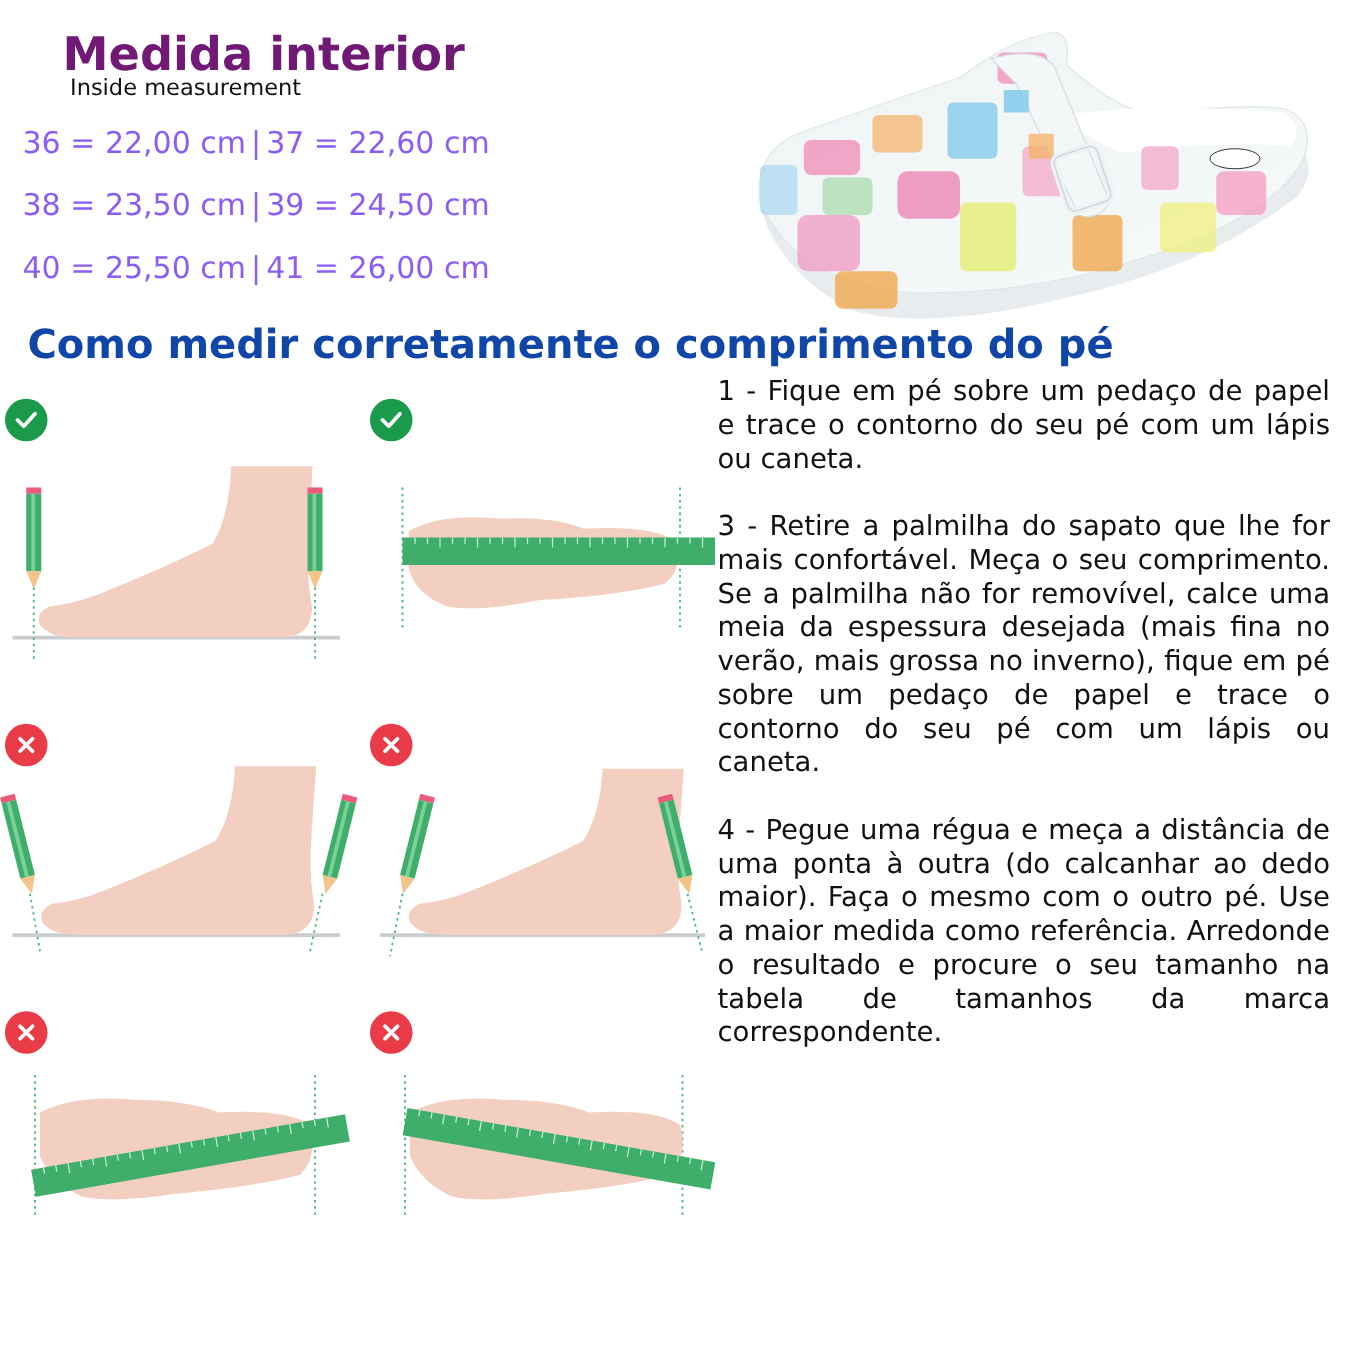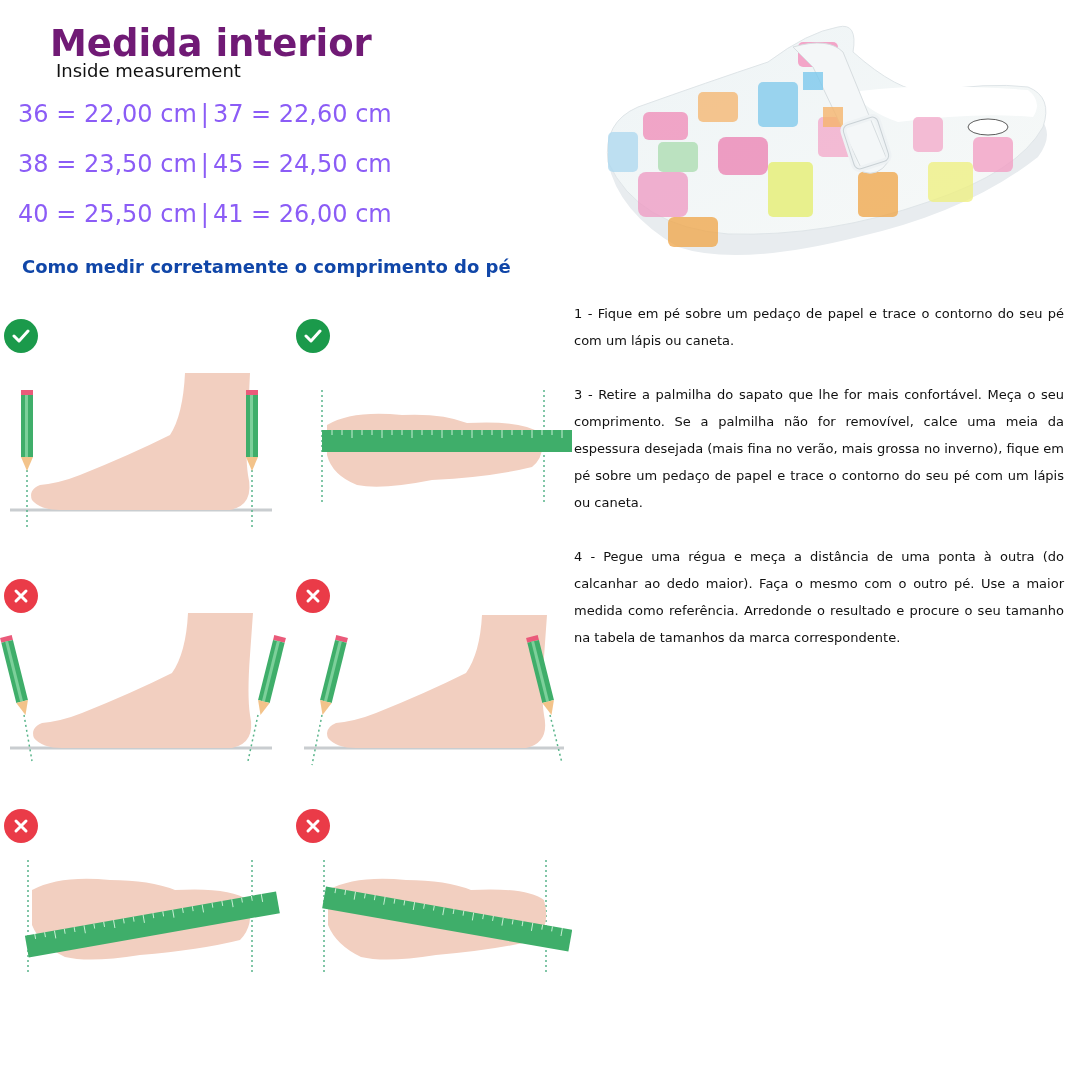--- a/index.html
+++ b/index.html
@@ -5,45 +5,45 @@
   * { box-sizing: border-box; margin: 0; padding: 0; }
   html, body { width: 1080px; height: 1080px; background: #ffffff; overflow: hidden; }
   body { position: relative; font-family: "DejaVu Sans", sans-serif; color: #111; }
 
   .title-main { position: absolute; left: 50px; top: 22px; font-size: 37px; font-weight: bold; color: #701a75; letter-spacing: 0px; white-space: nowrap; }
   .title-sub  { position: absolute; left: 56px; top: 60px; font-size: 18px; color: #111; white-space: nowrap; }
 
   .size-line { position: absolute; left: 18px; font-size: 24px; color: #8b5cf6; white-space: nowrap; letter-spacing: 0px; }
   .size-line .sep { margin: 0 4px; }
 
-  .how-title { position: absolute; left: 22px; top: 256px; font-size: 18px; font-weight: bold; color: #1046a8; white-space: nowrap; }
+  .how-title { position: absolute; left: 22px; top: 256px; font-size: 32px; font-weight: bold; color: #1046a8; white-space: nowrap; }
 
   .product { position: absolute; left: 598px; top: 12px; width: 460px; height: 258px; }
 
   .panel { position: absolute; width: 280px; height: 230px; }
   .badge { position: absolute; left: 4px; top: 14px; width: 34px; height: 34px; border-radius: 50%; display:flex; align-items:center; justify-content:center; }
   .badge.ok { background: #1b9a4b; }
   .badge.bad { background: #ea3b48; }
   .panel svg.illus { position: absolute; left: 0; top: 0; }
 
-  .steps { position: absolute; left: 574px; top: 300px; width: 490px; font-size: 13px; line-height: 27px; color: #111; }
+  .steps { position: absolute; left: 574px; top: 300px; width: 490px; font-size: 22px; line-height: 27px; color: #111; }
   .step { text-align: justify; margin-bottom: 27px; }
   .step .bold { font-weight: bold; }
 </style>
 </head>
 <body>
 
 <div class="title-main">Medida interior</div>
 <div class="title-sub">Inside measurement</div>
 
 <div class="size-line" style="top:100px">
   <span>36 = 22,00 cm</span><span class="sep">|</span><span>37 = 22,60 cm</span>
 </div>
 <div class="size-line" style="top:150px">
-  <span>38 = 23,50 cm</span><span class="sep">|</span><span>45 = 24,50 cm</span>
+  <span>38 = 23,50 cm</span><span class="sep">|</span><span>39 = 24,50 cm</span>
 </div>
 <div class="size-line" style="top:200px">
   <span>40 = 25,50 cm</span><span class="sep">|</span><span>41 = 26,00 cm</span>
 </div>
 
 <div class="how-title">Como medir corretamente o comprimento do pé</div>
 
 <div class="product">
   <svg width="460" height="258" viewBox="0 0 460 258">
     <defs>

